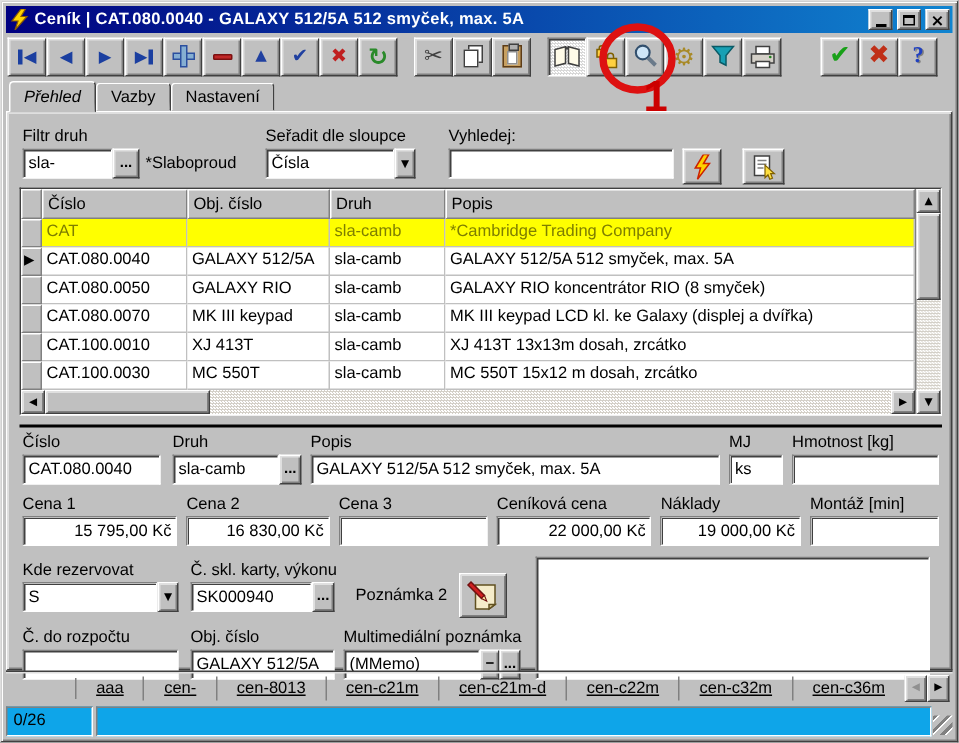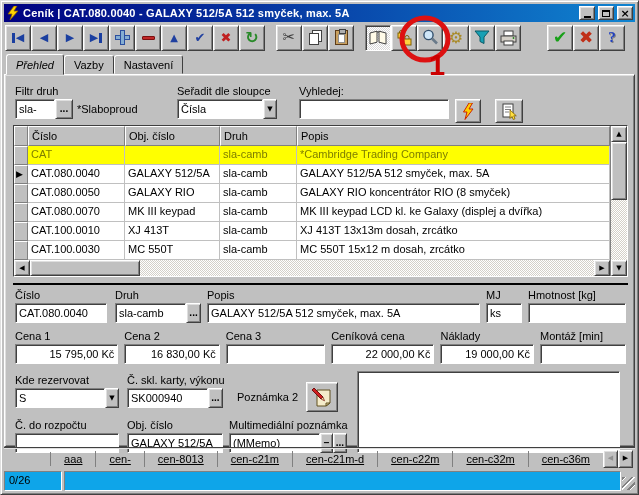--- a/index.html
+++ b/index.html
@@ -67,21 +67,21 @@
   .sbtn{background:#c0c0c0;border:1px solid;border-color:#fff #404040 #404040 #fff;
         box-shadow:inset 1px 1px 0 #dfdfdf,inset -1px -1px 0 #808080;
         display:flex;align-items:center;justify-content:center;font-size:10px;font-weight:bold;line-height:1;padding:0;}
   .w16{width:16px;} .w18{width:18px;}
   .arrow7{font-size:7px;line-height:1;font-family:"DejaVu Sans",sans-serif;}
 
   
   .filterrow{flex:0 0 44px;display:flex;align-items:center;padding-top:2px;}
   .fg1{width:150px;margin-left:2px;}
   .fg1 .fieldrow{width:150px;}
-  .fg1 input{width:40px;}
+  .fg1 input{width:60px;}
   .druhdesc{margin-left:4px;align-self:center;white-space:nowrap;}
   .fg2{width:100px;margin-left:12px;}
   .fg3{width:150px;margin-left:22px;}
   .fbtns{display:flex;align-items:flex-end;margin-left:6px;height:42px;}
   .fbtn{width:26px;height:24px;}
   .fbtn2{margin-left:14px;width:28px;height:24px;}
 
   
   .gridwrap{flex:0 0 152px;display:flex;border:1px solid;border-color:#404040 #fff #fff #404040;background:#fff;margin-top:2px;}
   .gridmain{flex:1;display:flex;flex-direction:column;min-width:0;}

